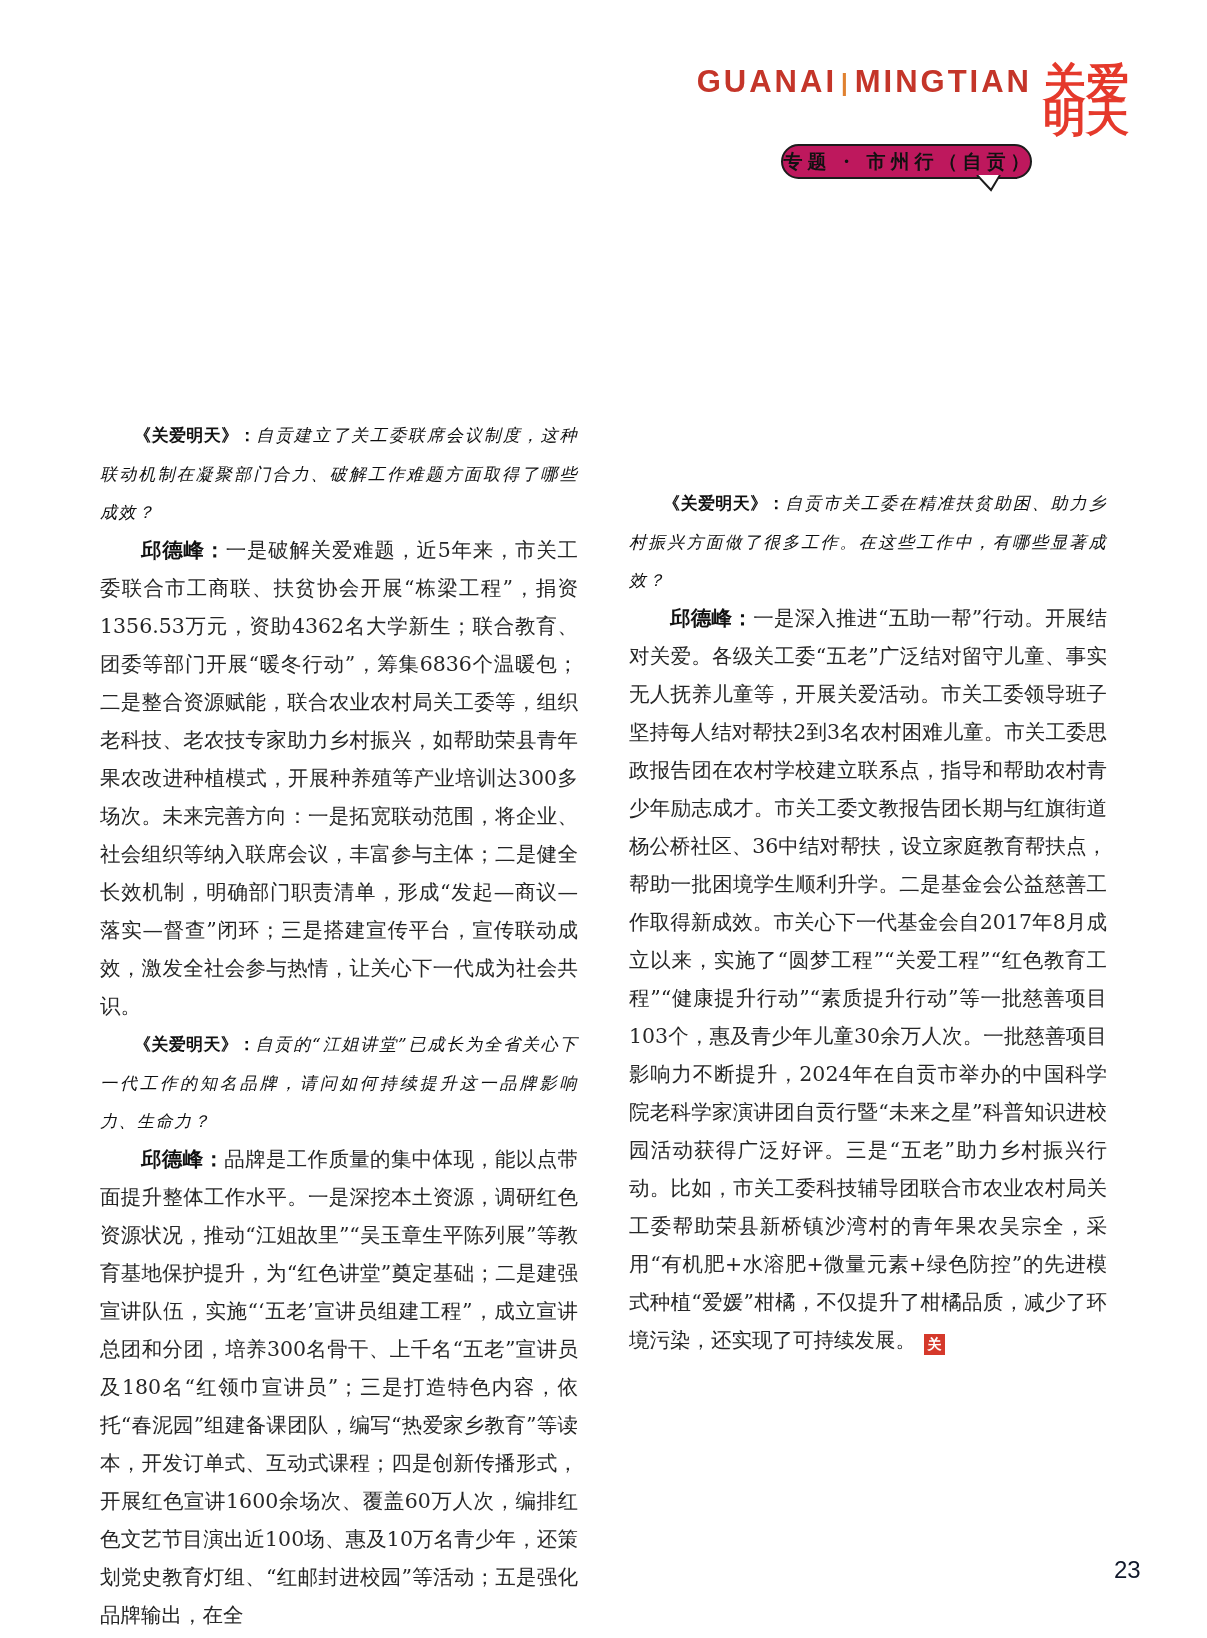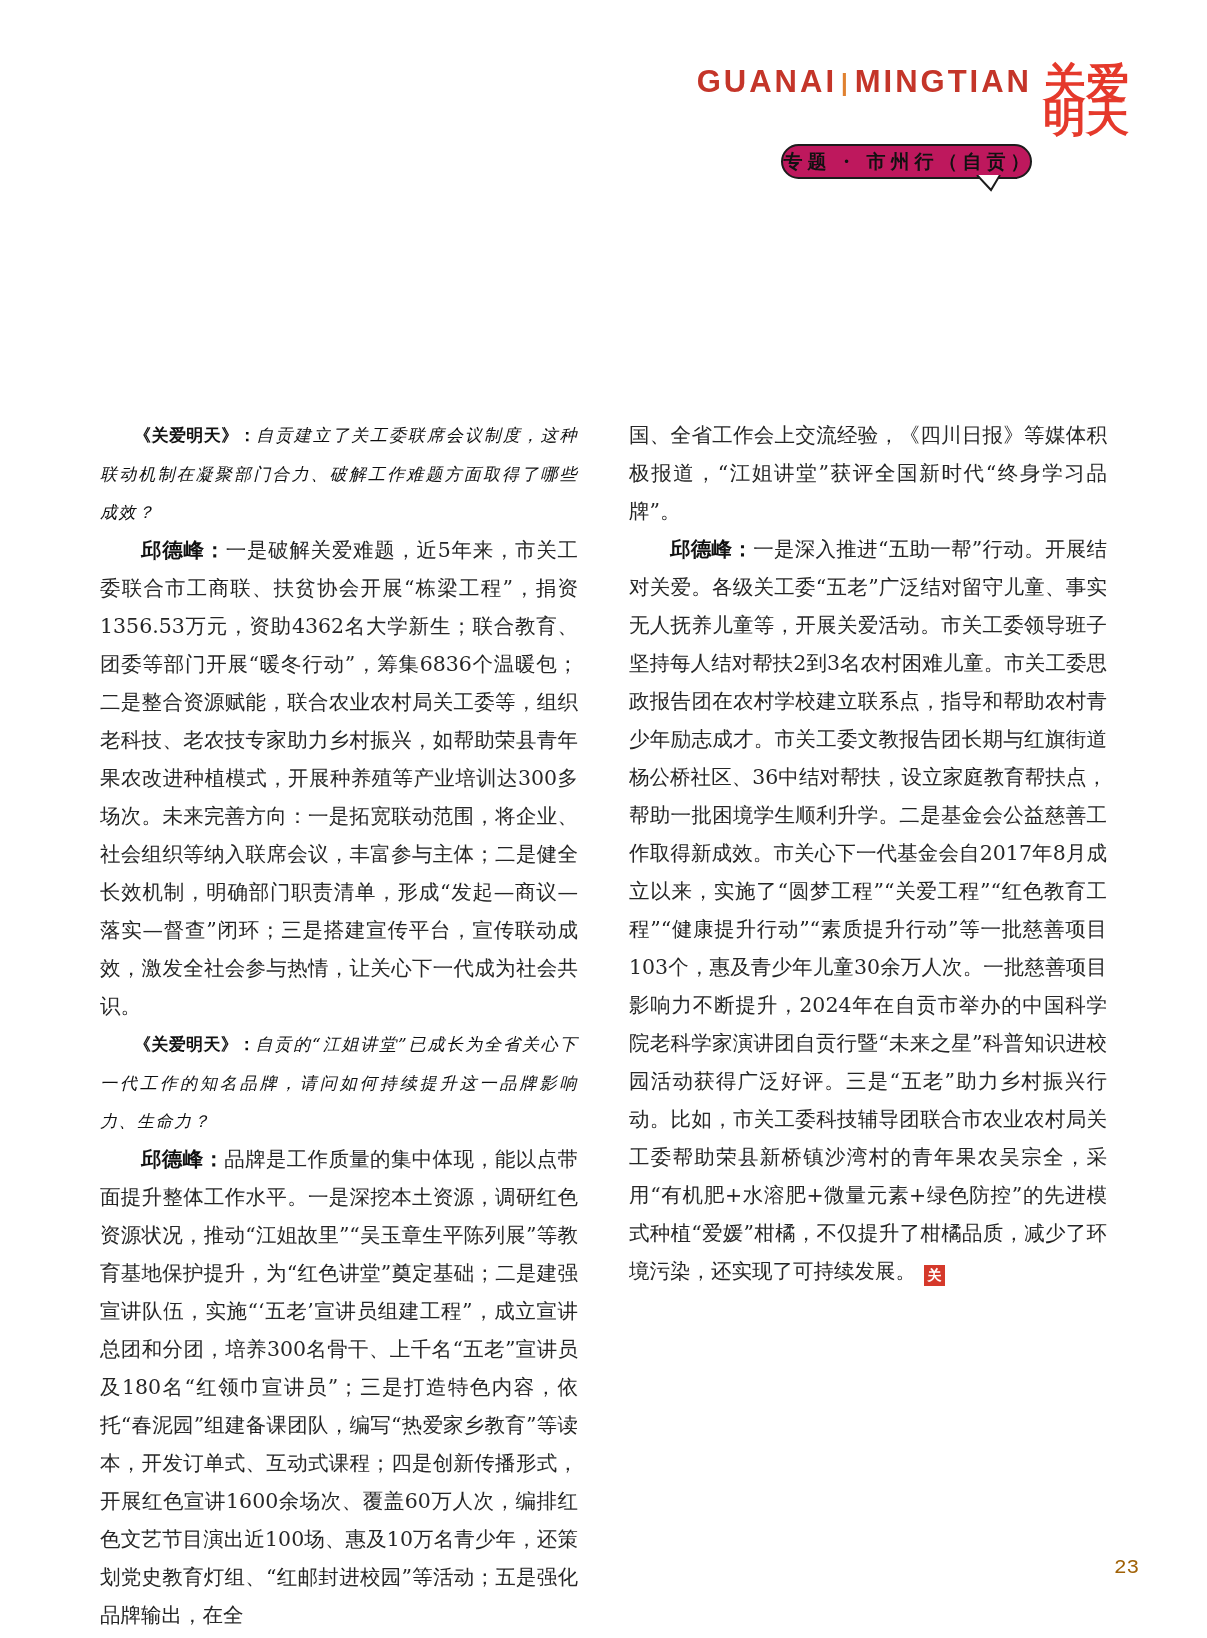--- a/index.html
+++ b/index.html
@@ -82,22 +82,22 @@
     font-size:14px; line-height:21px; text-align:center;
     font-family:"Liberation Sans", sans-serif;
     font-weight:700; font-style:normal;
     margin-left:8px; vertical-align:-2px; letter-spacing:0;
     text-indent:0;
   }
 
   
   .page-number {
     position:absolute; left:1114px; top:1556px;
-    font-size:21px; color:#a16207; font-weight:500;
-    font-family:Liberation Mono, monospace;
+    font-size:24px; color:#0f172a; font-weight:500;
+    font-family:Liberation Sans, sans-serif;
   }
 </style>
 </head>
 <body>
 
 <div class="page">
 
   <div class="masthead">
     <div class="masthead-title"><span>GUANAI</span><span class="masthead-sep">|</span><span>MINGTIAN</span></div>
   </div>
@@ -116,19 +116,19 @@
   </div>
 
   <div class="col col-left">
     <p class="para question"><span class="q-label">《关爱明天》：</span><span>自贡建立了关工委联席会议制度，这种联动机制在凝聚部门合力、破解工作难题方面取得了哪些成效？</span></p>
     <p class="para answer"><span class="a-label">邱德峰：</span><span>一是破解关爱难题，近5年来，市关工委联合市工商联、扶贫协会开展“栋梁工程”，捐资1356.53万元，资助4362名大学新生；联合教育、团委等部门开展“暖冬行动”，筹集6836个温暖包；二是整合资源赋能，联合农业农村局关工委等，组织老科技、老农技专家助力乡村振兴，如帮助荣县青年果农改进种植模式，开展种养殖等产业培训达300多场次。未来完善方向：一是拓宽联动范围，将企业、社会组织等纳入联席会议，丰富参与主体；二是健全长效机制，明确部门职责清单，形成“发起—商议—落实—督查”闭环；三是搭建宣传平台，宣传联动成效，激发全社会参与热情，让关心下一代成为社会共识。</span></p>
     <p class="para question gap-left"><span class="q-label">《关爱明天》：</span><span>自贡的“江姐讲堂”已成长为全省关心下一代工作的知名品牌，请问如何持续提升这一品牌影响力、生命力？</span></p>
     <p class="para answer"><span class="a-label">邱德峰：</span><span>品牌是工作质量的集中体现，能以点带面提升整体工作水平。一是深挖本土资源，调研红色资源状况，推动“江姐故里”“吴玉章生平陈列展”等教育基地保护提升，为“红色讲堂”奠定基础；二是建强宣讲队伍，实施“‘五老’宣讲员组建工程”，成立宣讲总团和分团，培养300名骨干、上千名“五老”宣讲员及180名“红领巾宣讲员”；三是打造特色内容，依托“春泥园”组建备课团队，编写“热爱家乡教育”等读本，开发订单式、互动式课程；四是创新传播形式，开展红色宣讲1600余场次、覆盖60万人次，编排红色文艺节目演出近100场、惠及10万名青少年，还策划党史教育灯组、“红邮封进校园”等活动；五是强化品牌输出，在全</span></p>
   </div>
 
   <div class="col col-right">
-    <p class="para continuation"><span>国、全省工作会上交流经验，《四川日报》等媒体积极报道，“江姐讲堂”获评全国新时代“终身学习品牌”。</span></p>
+    <p class="para question gap-right"><span class="q-label">《关爱明天》：</span><span>自贡市关工委在精准扶贫助困、助力乡村振兴方面做了很多工作。在这些工作中，有哪些显著成效？</span></p>
     <p class="para answer"><span class="a-label">邱德峰：</span><span>一是深入推进“五助一帮”行动。开展结对关爱。各级关工委“五老”广泛结对留守儿童、事实无人抚养儿童等，开展关爱活动。市关工委领导班子坚持每人结对帮扶2到3名农村困难儿童。市关工委思政报告团在农村学校建立联系点，指导和帮助农村青少年励志成才。市关工委文教报告团长期与红旗街道杨公桥社区、36中结对帮扶，设立家庭教育帮扶点，帮助一批困境学生顺利升学。二是基金会公益慈善工作取得新成效。市关心下一代基金会自2017年8月成立以来，实施了“圆梦工程”“关爱工程”“红色教育工程”“健康提升行动”“素质提升行动”等一批慈善项目103个，惠及青少年儿童30余万人次。一批慈善项目影响力不断提升，2024年在自贡市举办的中国科学院老科学家演讲团自贡行暨“未来之星”科普知识进校园活动获得广泛好评。三是“五老”助力乡村振兴行动。比如，市关工委科技辅导团联合市农业农村局关工委帮助荣县新桥镇沙湾村的青年果农吴宗全，采用“有机肥+水溶肥+微量元素+绿色防控”的先进模式种植“爱媛”柑橘，不仅提升了柑橘品质，减少了环境污染，还实现了可持续发展。</span><span class="end-mark">关</span></p>
   </div>
 
   <div class="page-number">23</div>
 
 </div>
 
 </body></html>

